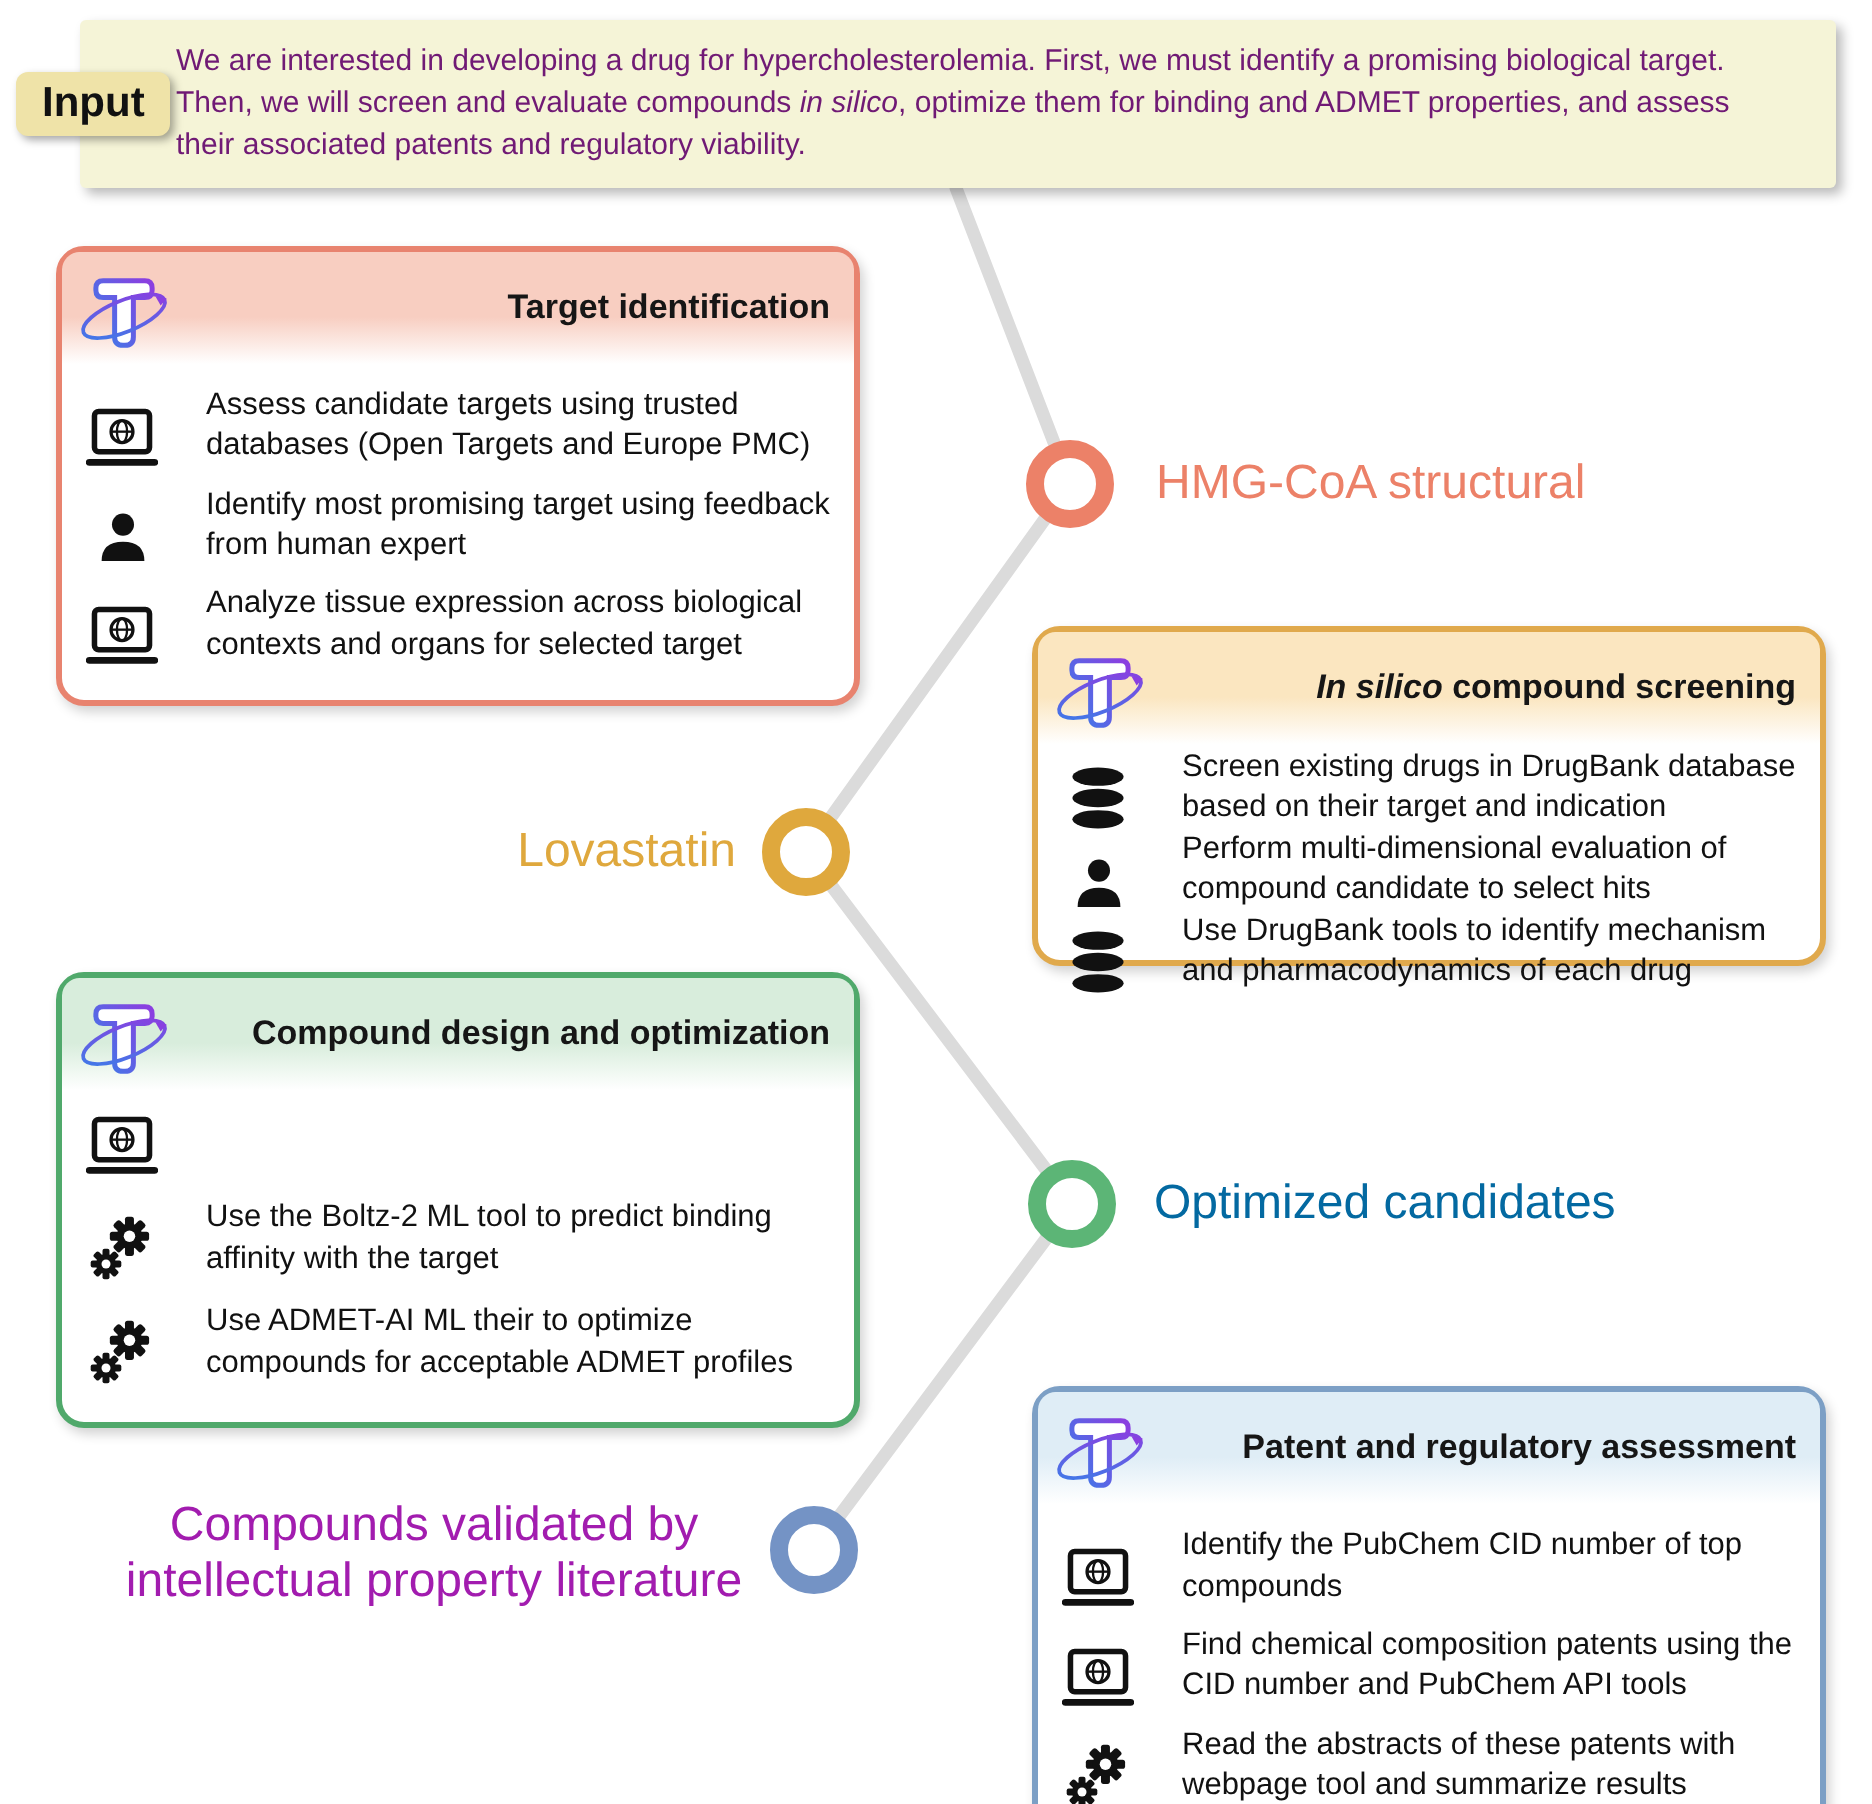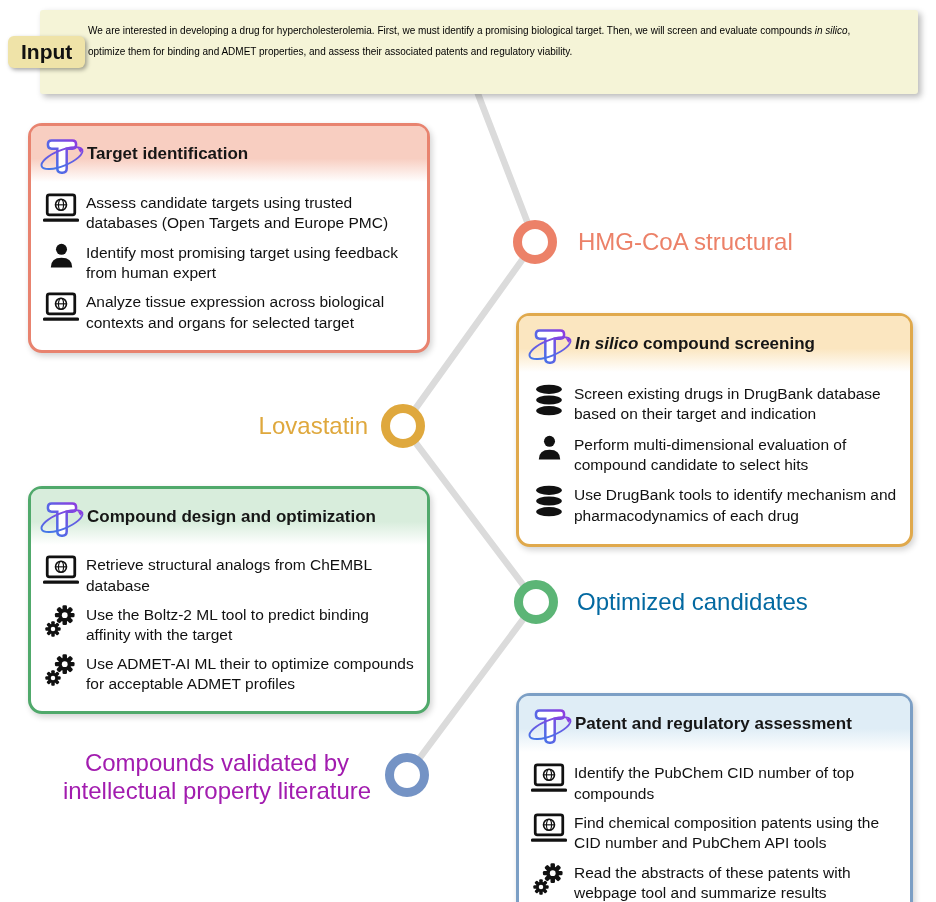--- a/index.html
+++ b/index.html
@@ -8,42 +8,42 @@
     font-family:"Liberation Sans",sans-serif;color:#161616;background:#fff;
   }
   
   #flow-svg{position:absolute;left:0;top:0;z-index:0;}
   
   .input-box{
     position:absolute;left:40px;top:10px;width:878px;height:84px;box-sizing:border-box;
     background:#F5F4D7;border-radius:3px;box-shadow:3px 3px 6px rgba(0,0,0,0.28);
     padding:10px 18px 10px 48px;z-index:2;
   }
-  .input-text{font-size:10px;line-height:21px;color:#000000;max-width:800px;}
+  .input-text{font-size:15px;line-height:21px;color:#701a75;max-width:800px;}
   .input-tab{
     position:absolute;left:8px;top:36px;z-index:3;background:#EFE3A8;border-radius:6px;
     padding:4px 13px;font-size:21px;font-weight:bold;color:#111;
     box-shadow:2px 2px 4px rgba(0,0,0,0.35);
   }
   
   .card{
     position:absolute;box-sizing:border-box;display:flex;flex-direction:column;
     background:#fff;border:3.5px solid var(--accent,#888);border-radius:14px;
     box-shadow:2px 3px 6px rgba(0,0,0,0.18);z-index:2;
   }
   .card-header{
     display:flex;align-items:center;height:56px;flex:none;
     border-radius:9px 9px 0 0;padding:0 12px 0 6px;
     background:linear-gradient(180deg,var(--hdr,#eee) 0%,var(--hdr,#eee) 58%,#ffffff 100%);
   }
   .card-logo{width:50px;height:50px;flex:none;margin-top:4px;}
-  .card-title{flex:1;text-align:left;font-size:17px;font-weight:bold;color:#161616;}
+  .card-title{flex:1;text-align:right;font-size:17px;font-weight:bold;color:#161616;}
   .card-title .ital{font-style:italic;}
   .card-body{flex:1;display:flex;flex-direction:column;justify-content:space-evenly;padding:2px 12px 8px 10px;}
-  .item{display:flex;align-items:flex-start;gap:5px;}
+  .item{display:flex;align-items:flex-end;gap:22px;}
   .item-icon{width:40px;flex:none;display:flex;justify-content:center;align-items:center;}
   .item-text{font-size:15.5px;line-height:1.32;color:#111;}
   
   .node{
     position:absolute;width:26px;height:26px;border-radius:50%;background:#fff;
     border:9px solid #999;z-index:3;box-sizing:content-box;
   }
   .ms-label{position:absolute;font-size:24px;line-height:28px;z-index:3;white-space:nowrap;}
   .ms-label.wrap{white-space:normal;text-align:center;}
   .r-align{text-align:right;}
@@ -110,21 +110,21 @@
               <ellipse cx="17" cy="11" rx="2.4" ry="5.2" fill="none" stroke="#111" stroke-width="1.1"></ellipse>
               <line x1="11.8" y1="11" x2="22.2" y2="11" stroke="#111" stroke-width="1.1"></line>
               <path d="M1.5 25.5 h31" stroke="#111" stroke-width="3.2" stroke-linecap="round"></path>
             </svg>
         </span>
         <span class="item-text">Analyze tissue expression across biological contexts and organs for selected target</span>
       </div>
     </div>
   </div>
 
-  <div class="card" style="left: 516px; top: 313px; width: 397px; height: 234px; --accent: #E0A94C; --hdr: #FBE6C0;">
+  <div class="card" style="left: 516px; top: 313px; width: 397px; height: 170px; --accent: #E0A94C; --hdr: #FBE6C0;">
     <div class="card-header">
       <svg class="card-logo" viewBox="0 0 48 48">
         <path d="M14 9 H34 Q37.5 9 37.5 12.5 V13.5 Q37.5 17 34 17 H28.5 V36 Q28.5 40 24.5 40 H23.5 Q19.5 40 19.5 36 V17 H14 Q10.5 17 10.5 13.5 V12.5 Q10.5 9 14 9 Z" fill="#fff" stroke="url(#lgrad)" stroke-width="2.4"></path>
         <ellipse cx="24" cy="26" rx="21" ry="7.5" fill="none" stroke="url(#lgrad)" stroke-width="1.8" transform="rotate(-22 24 26)"></ellipse>
         <path d="M44.5 17.5 l-5.5 -1.2 l2.6 4.6 z" fill="#8A3FE0"></path>
       </svg>
       <div class="card-title"><span class="ital">In silico</span><span> compound screening</span></div>
     </div>
     <div class="card-body">
       <div class="item">
@@ -172,21 +172,20 @@
       <div class="item">
         <span class="item-icon">
           <svg viewBox="0 0 34 28" width="36" height="30">
               <rect x="4" y="1.5" width="26" height="19" rx="2" fill="none" stroke="#111" stroke-width="2.6"></rect>
               <circle cx="17" cy="11" r="5.2" fill="none" stroke="#111" stroke-width="1.5"></circle>
               <ellipse cx="17" cy="11" rx="2.4" ry="5.2" fill="none" stroke="#111" stroke-width="1.1"></ellipse>
               <line x1="11.8" y1="11" x2="22.2" y2="11" stroke="#111" stroke-width="1.1"></line>
               <path d="M1.5 25.5 h31" stroke="#111" stroke-width="3.2" stroke-linecap="round"></path>
             </svg>
         </span>
-        <span class="item-text">Retrieve structural analogs from ChEMBL database</span>
       </div>
       <div class="item">
         <span class="item-icon">
           <svg viewBox="0 0 30 30" width="32" height="32">
               <g transform="translate(18.5,9.5)">
                 <g fill="#111">
                   <rect x="-2.1" y="-9.2" width="4.2" height="18.4" rx="1.2"></rect>
                   <rect x="-2.1" y="-9.2" width="4.2" height="18.4" rx="1.2" transform="rotate(45)"></rect>
                   <rect x="-2.1" y="-9.2" width="4.2" height="18.4" rx="1.2" transform="rotate(90)"></rect>
                   <rect x="-2.1" y="-9.2" width="4.2" height="18.4" rx="1.2" transform="rotate(135)"></rect>

